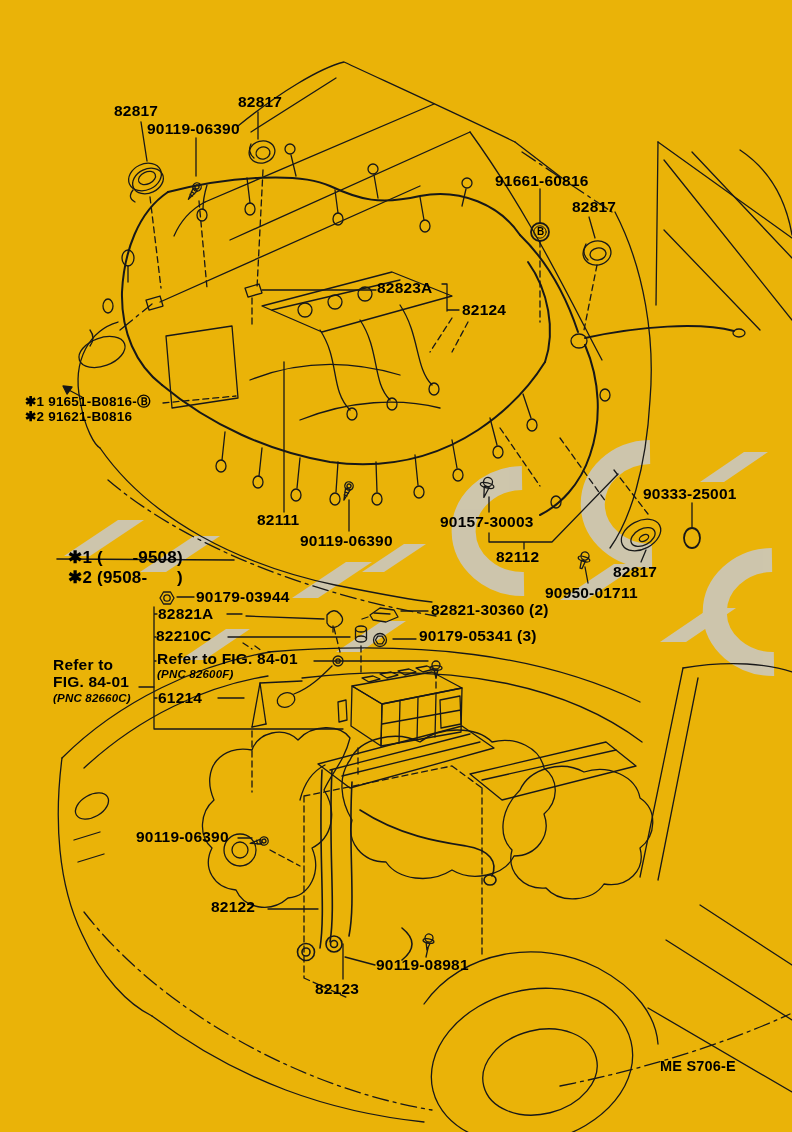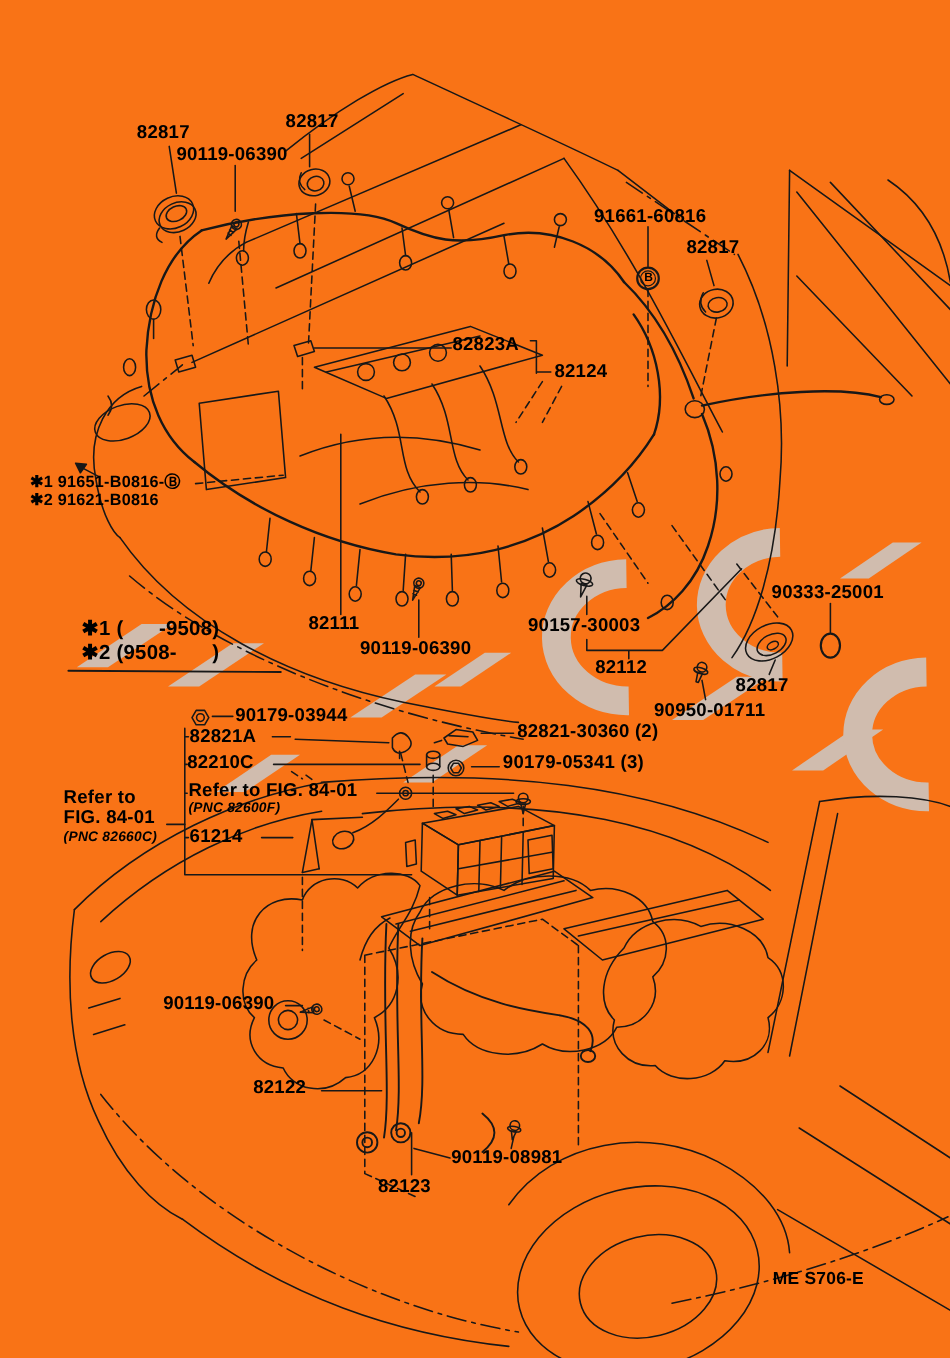--- a/index.html
+++ b/index.html
@@ -1,23 +1,23 @@
 <!DOCTYPE html>
 <html><head>
 <meta charset="utf-8">
 <style>
   html,body{margin:0;padding:0;background:#ffffff;}
-  .stage{position:relative;width:792px;height:1132px;background:#f97316;overflow:hidden;
+  .stage{position:relative;width:792px;height:1132px;background:#eab308;overflow:hidden;
          font-family:"Liberation Sans",sans-serif;}
   .stage svg{position:absolute;left:0;top:0;}
   .lbl{position:absolute;font-weight:bold;font-size:15.5px;letter-spacing:.2px;color:#000;
        white-space:nowrap;line-height:1.05;}
   .md{font-size:13.5px;}
   .sm{font-size:11.5px;font-style:italic;}
-  .big{font-size:17px;}
+  .big{font-size:17px;margin-top:34px;}
   .fig{font-size:14.5px;}
 </style>
 </head>
 <body>
 
 <div class="stage">
 
 <svg width="792" height="1132" viewBox="0 0 792 1132">
 
   <g fill="#c9c9c9" stroke="none" opacity="0.85">
@@ -384,18 +384,18 @@
 <div class="lbl" style="left:53px;top:657px">Refer to</div>
 <div class="lbl" style="left:53px;top:674px">FIG. 84-01</div>
 <div class="lbl sm" style="left:53px;top:692px">(PNC 82660C)</div>
 <div class="lbl" style="left:157px;top:651px">Refer to FIG. 84-01</div>
 <div class="lbl sm" style="left:157px;top:668px">(PNC 82600F)</div>
 <div class="lbl" style="left:158px;top:690px">61214</div>
 <div class="lbl" style="left:136px;top:829px">90119-06390</div>
 <div class="lbl" style="left:211px;top:899px">82122</div>
 <div class="lbl" style="left:376px;top:957px">90119-08981</div>
 <div class="lbl" style="left:315px;top:981px">82123</div>
-<div class="lbl fig" style="left:644px;top:1059px">ME S706-E</div>
+<div class="lbl fig" style="left:660px;top:1059px">ME S706-E</div>
 
 <div style="position:absolute;left:533px;top:224px;width:15px;height:15px;font:bold 10px 'Liberation Sans',sans-serif;
             color:#000;text-align:center;line-height:15px">B</div>
 
 </div>
 
 </body></html>

